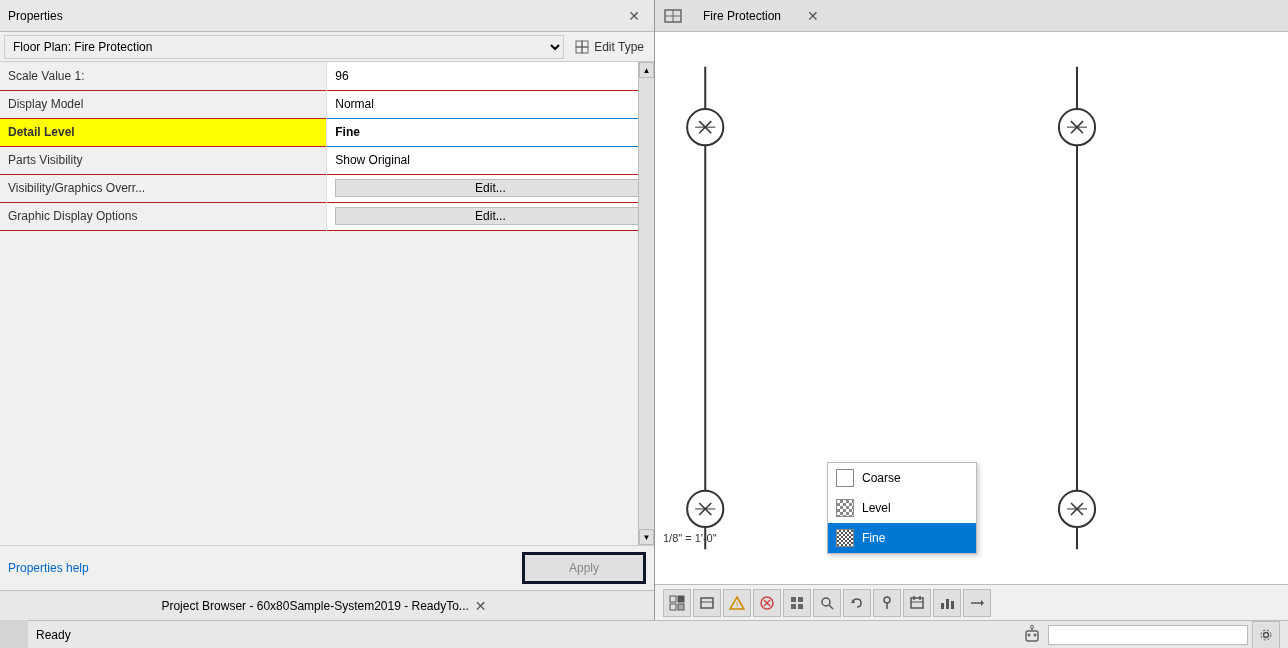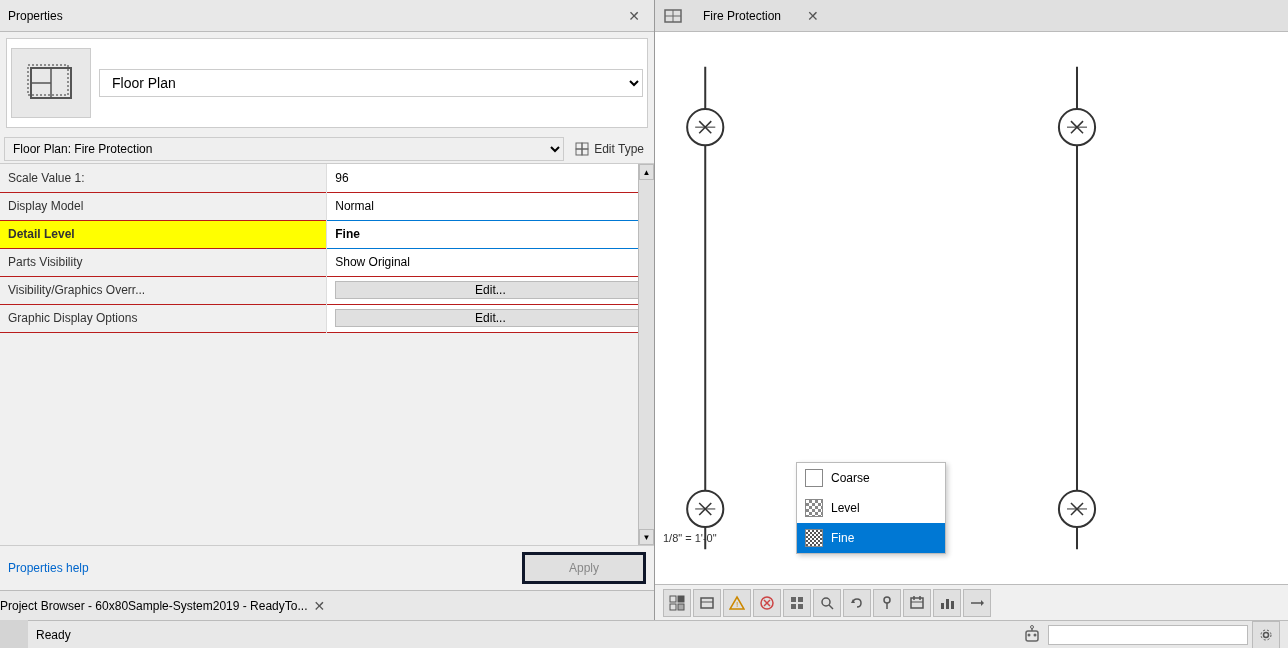--- a/index.html
+++ b/index.html
@@ -230,24 +230,24 @@
       padding: 6px 44px;
       cursor: pointer;
       font-size: 12px;
       color: #888;
     }
 
     
     .project-browser-bar {
       background: #e8e8e8;
       border-top: 1px solid #bbb;
-      padding: 4px 0;
-      display: flex;
-      align-items: center;
-      justify-content: flex-start;
+      padding: 4px 8px;
+      display: flex;
+      align-items: center;
+      justify-content: center;
       height: 30px;
       font-size: 12px;
     }
 
     
     .drawing-area {
       flex: 1;
       background: #f5f5f5;
       position: relative;
       display: flex;
@@ -277,21 +277,21 @@
       top: 0;
       left: 0;
       width: 100%;
       height: 100%;
     }
 
     
     .dropdown-menu {
       position: absolute;
       top: 430px;
-      left: 141px;
+      left: 172px;
       background: white;
       border: 1px solid #bbb;
       box-shadow: 2px 2px 5px rgba(0,0,0,0.2);
       width: 150px;
       z-index: 100;
     }
 
     .dropdown-item {
       display: flex;
       align-items: center;
@@ -406,35 +406,20 @@
 
 <div class="main-area">
 
   <div class="properties-panel">
 
     <div class="panel-header">
       <span>Properties</span>
       <button class="close-btn">✕</button>
     </div>
 
-    <div class="view-selector">
-      <div class="view-icon">
-        <svg class="floor-plan-icon" viewBox="0 0 50 50">
-          <rect x="5" y="10" width="40" height="30" fill="none" stroke="#555" stroke-width="2"></rect>
-          <line x1="5" y1="25" x2="25" y2="25" stroke="#555" stroke-width="1.5"></line>
-          <line x1="25" y1="10" x2="25" y2="40" stroke="#555" stroke-width="1.5"></line>
-          <rect x="2" y="7" width="40" height="30" fill="none" stroke="#333" stroke-width="1" stroke-dasharray="2,2"></rect>
-        </svg>
-      </div>
-      <div class="view-dropdown-container">
-        <select class="view-name-select">
-          <option>Floor Plan</option>
-        </select>
-      </div>
-    </div>
 
     <div class="properties-type-bar">
       <select class="view-type-select">
         <option>Floor Plan: Fire Protection</option>
       </select>
       <button class="edit-type-btn">
         <svg width="16" height="16" viewBox="0 0 16 16">
           <rect x="2" y="2" width="6" height="6" fill="none" stroke="#666" stroke-width="1"></rect>
           <rect x="8" y="2" width="6" height="6" fill="none" stroke="#666" stroke-width="1"></rect>
           <rect x="2" y="8" width="6" height="6" fill="none" stroke="#666" stroke-width="1"></rect>

